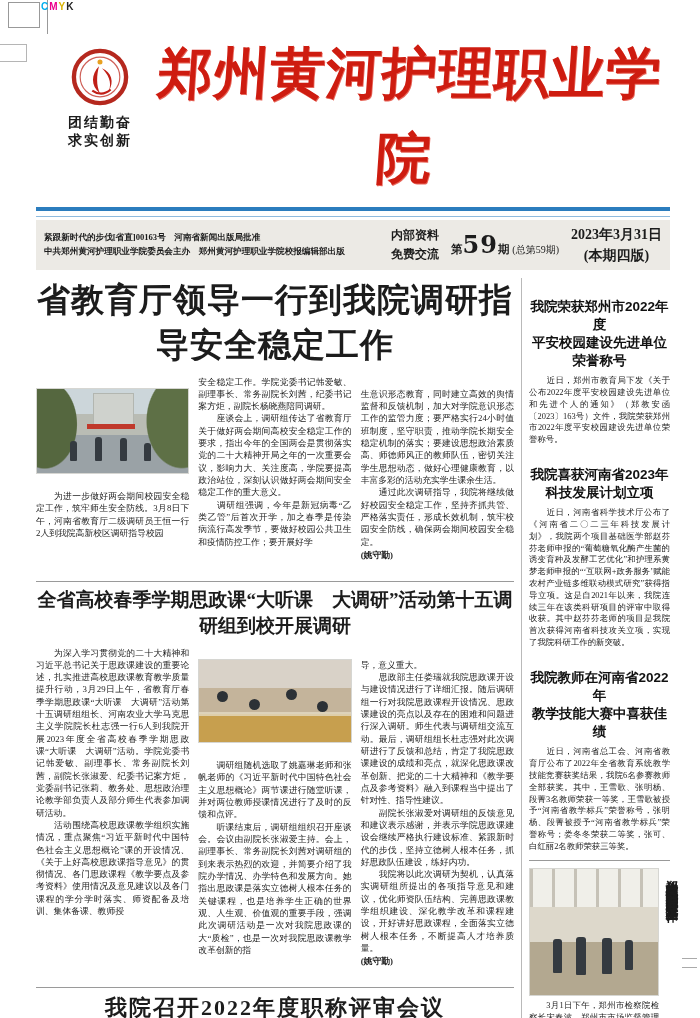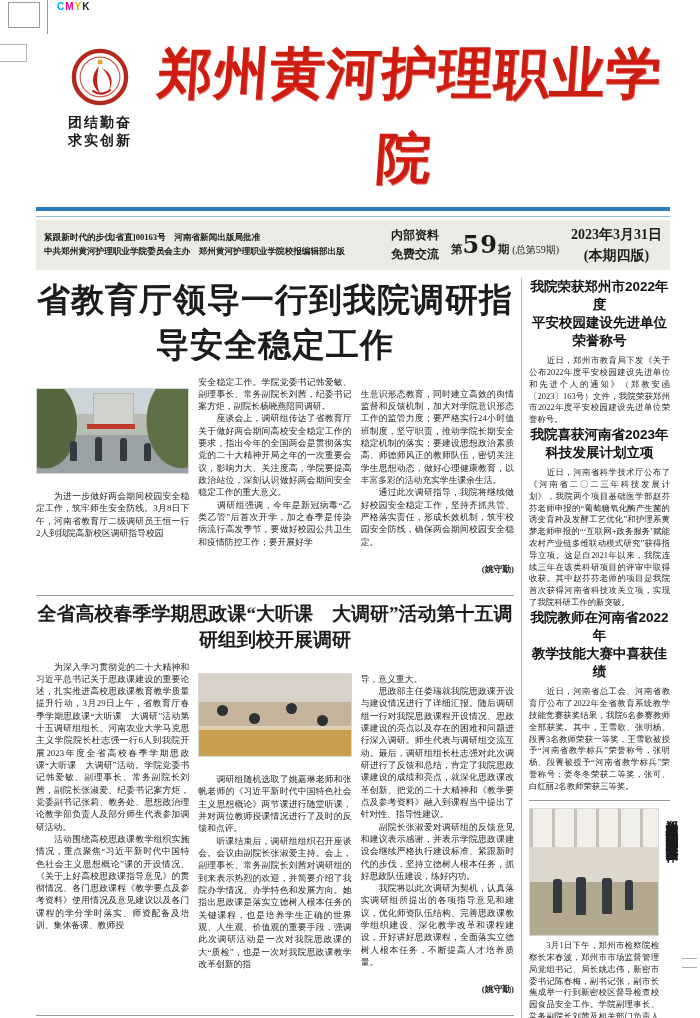--- a/index.html
+++ b/index.html
@@ -2,21 +2,21 @@
 <html><head>
 <meta charset="utf-8">
 <style>
   html,body{margin:0;padding:0;background:#fff}
   .page{position:relative;width:700px;height:1018px;overflow:hidden;background:#fff;
         font-family:"Liberation Serif","DejaVu Serif",serif;color:#1c1c1c}
   
   .rm-box{position:absolute;left:8px;top:2px;width:30px;height:24px;border:1px solid #999}
   .rm-box2{position:absolute;left:0;top:44px;width:26px;height:16px;border:1px solid #b5b5b5;border-left:none}
   .rm-line{position:absolute;left:47px;top:0;width:1px;height:34px;background:#999}
-  .cmyk{position:absolute;left:57px;top:1px;font:bold 10px "Liberation Sans",sans-serif;letter-spacing:1px}
+  .cmyk{position:absolute;left:41px;top:1px;font:bold 10px "Liberation Sans",sans-serif;letter-spacing:1px}
   .cmyk .c{color:#00aeef}.cmyk .m{color:#ec008c}.cmyk .y{color:#d9b200}.cmyk .k{color:#222}
   .rm-br{position:absolute;right:3px;top:958px;width:15px;height:1px;background:#aaa;box-shadow:0 9px 0 #aaa}
   
   .hd{display:flex;align-items:flex-start;padding:30px 30px 0 56px}
   .logo-wrap{width:88px;text-align:center;margin-top:18px}
   .motto{margin-top:4px;font-weight:900;font-size:14px;line-height:1.3;letter-spacing:2px}
   .brush{flex:1;text-align:center;color:#ce1c10;font-weight:900;font-size:55px;line-height:1.55;
          letter-spacing:1px;transform:skewX(-4deg);text-shadow:1px 1px 0 #e8685c;
          font-family:"DejaVu Serif","Liberation Serif",serif}
   .blue-rule{margin:6px 30px 0 36px;height:5px;border-top:4px solid #2b7dbe;border-bottom:1px solid #8fbbde}
@@ -32,26 +32,26 @@
   .content{display:flex;margin:8px 3px 0 36px;align-items:stretch}
   .main{width:478px}
   .sidebar{flex:1;margin-left:7px;border-left:1px solid #b9b9b9;padding-left:7px;min-width:0}
   
   h1{margin:0;font-weight:900;text-align:center}
   .t1{font-size:33px;letter-spacing:1px;margin:0 0 8px}
   .t2{font-size:19px;letter-spacing:0;margin:4px 0 8px}
   .t3{font-size:22px;letter-spacing:2px;margin:4px 0 0}
   .cols{display:flex;gap:9px}
   .col{flex:1;font-size:8.8px;line-height:1.4;text-align:justify;white-space:pre-line;min-width:0}
-  .by{text-align:right;font-weight:bold;font-size:8.8px;margin-top:15px}
+  .by{font-weight:bold;font-size:8.8px;margin-top:1px}
   .rule{border:none;border-top:1px solid #9a9a9a;margin:7px 0 5px}
   
   .sb-sec{margin-right:27px}
   .sb-title{font-family:"Liberation Sans","DejaVu Sans",sans-serif;font-weight:900;font-size:13.5px;
-            line-height:1.35;text-align:center;white-space:pre-line;margin:0 0 5px;color:#111}
+            line-height:1.35;text-align:center;white-space:pre-line;margin:20px 0 5px;color:#111}
   .sb-body{font-size:8.4px;line-height:1.4;text-align:justify;white-space:pre-line}
   .side-rule{border-top:1px solid #999;margin:8px 27px 7px 0}
   .s4{display:flex;gap:5px}
   .s4-main{width:130px;min-width:0}
   .vtitle{writing-mode:vertical-rl;font-size:12.5px;font-weight:900;line-height:1.2;letter-spacing:1px;
           height:388px;margin-top:2px;font-family:"Liberation Serif",serif}
   
   .ph{position:relative;width:100%;overflow:hidden;margin:0 0 4px;border:1px solid #d6d6d2;box-sizing:border-box}
   .ph i{position:absolute;display:block}
   .fg{width:7px;height:20px;background:#343a40;border-radius:3px 3px 1px 1px;bottom:14%}

